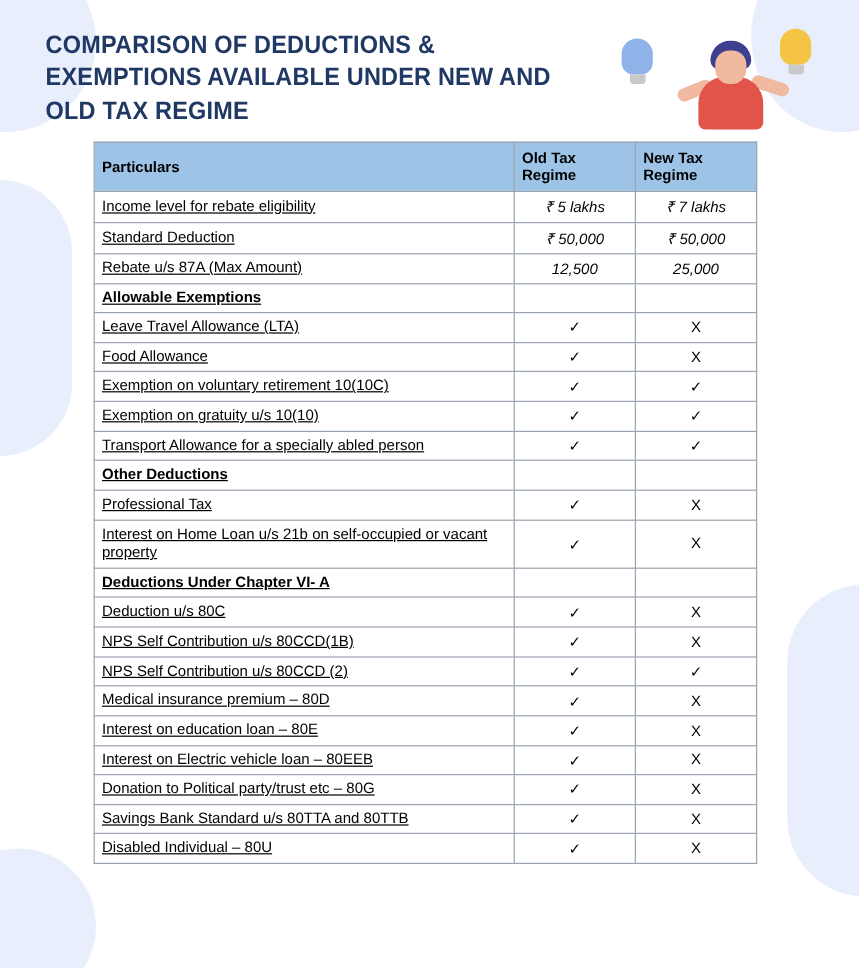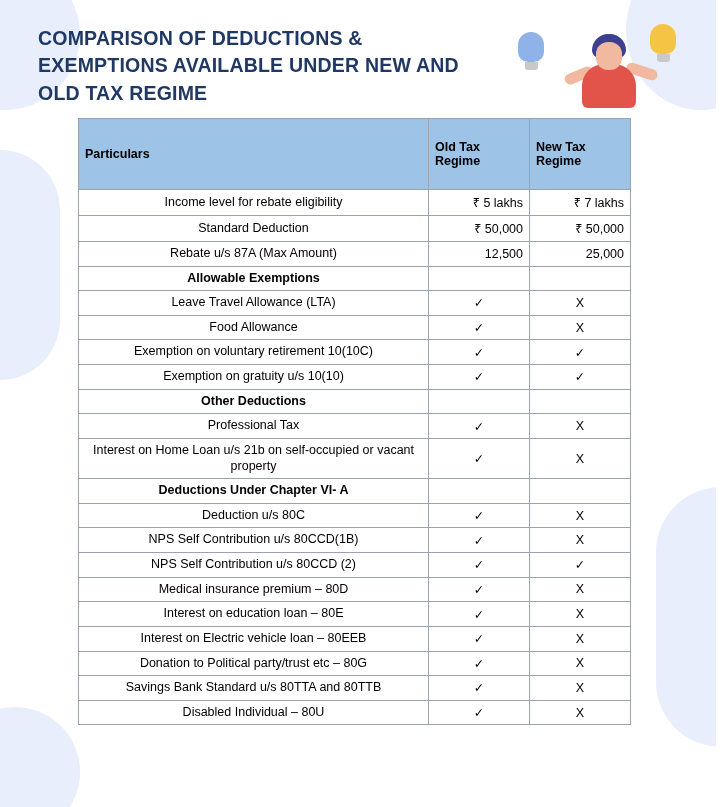--- a/index.html
+++ b/index.html
@@ -178,34 +178,36 @@
     border: 1px solid #9aa3b0;
     font-size: 12.5px;
     color: #000000;
     padding: 4px 6px;
     vertical-align: middle;
   }
   table.cmp thead th {
     background: #9dc3e6;
     font-weight: bold;
     text-align: left;
-    padding: 21px 6px;
+    padding: 6px 6px;
     font-size: 12.5px;
   }
   col.c-part { width: 350px; }
   col.c-old  { width: 101px; }
   col.c-new  { width: 101px; }
 
   td.particular {
+    text-align: left;
+    line-height: 1.25;
+    text-decoration: underline;
+  }
+  td.val {
     text-align: center;
-    line-height: 1.25;
-  }
-  td.val {
-    text-align: right;
     padding-left: 7px;
+    font-style: italic;
   }
   td.mark {
     text-align: center;
     font-size: 13px;
   }
   tr.section td {
     font-weight: bold;
   }
 </style>
 </head>
@@ -288,20 +290,25 @@
           <tr>
             <td class="particular">Exemption on voluntary retirement 10(10C)</td>
             <td class="mark">✓</td>
             <td class="mark">✓</td>
           </tr>
           <tr>
             <td class="particular">Exemption on gratuity u/s 10(10)</td>
             <td class="mark">✓</td>
             <td class="mark">✓</td>
           </tr>
+          <tr>
+            <td class="particular">Transport Allowance for a specially abled person</td>
+            <td class="mark">✓</td>
+            <td class="mark">✓</td>
+          </tr>
           <tr class="section">
             <td class="particular">Other Deductions</td>
             <td class="val"></td>
             <td class="val"></td>
           </tr>
           <tr>
             <td class="particular">Professional Tax</td>
             <td class="mark">✓</td>
             <td class="mark">X</td>
           </tr>

